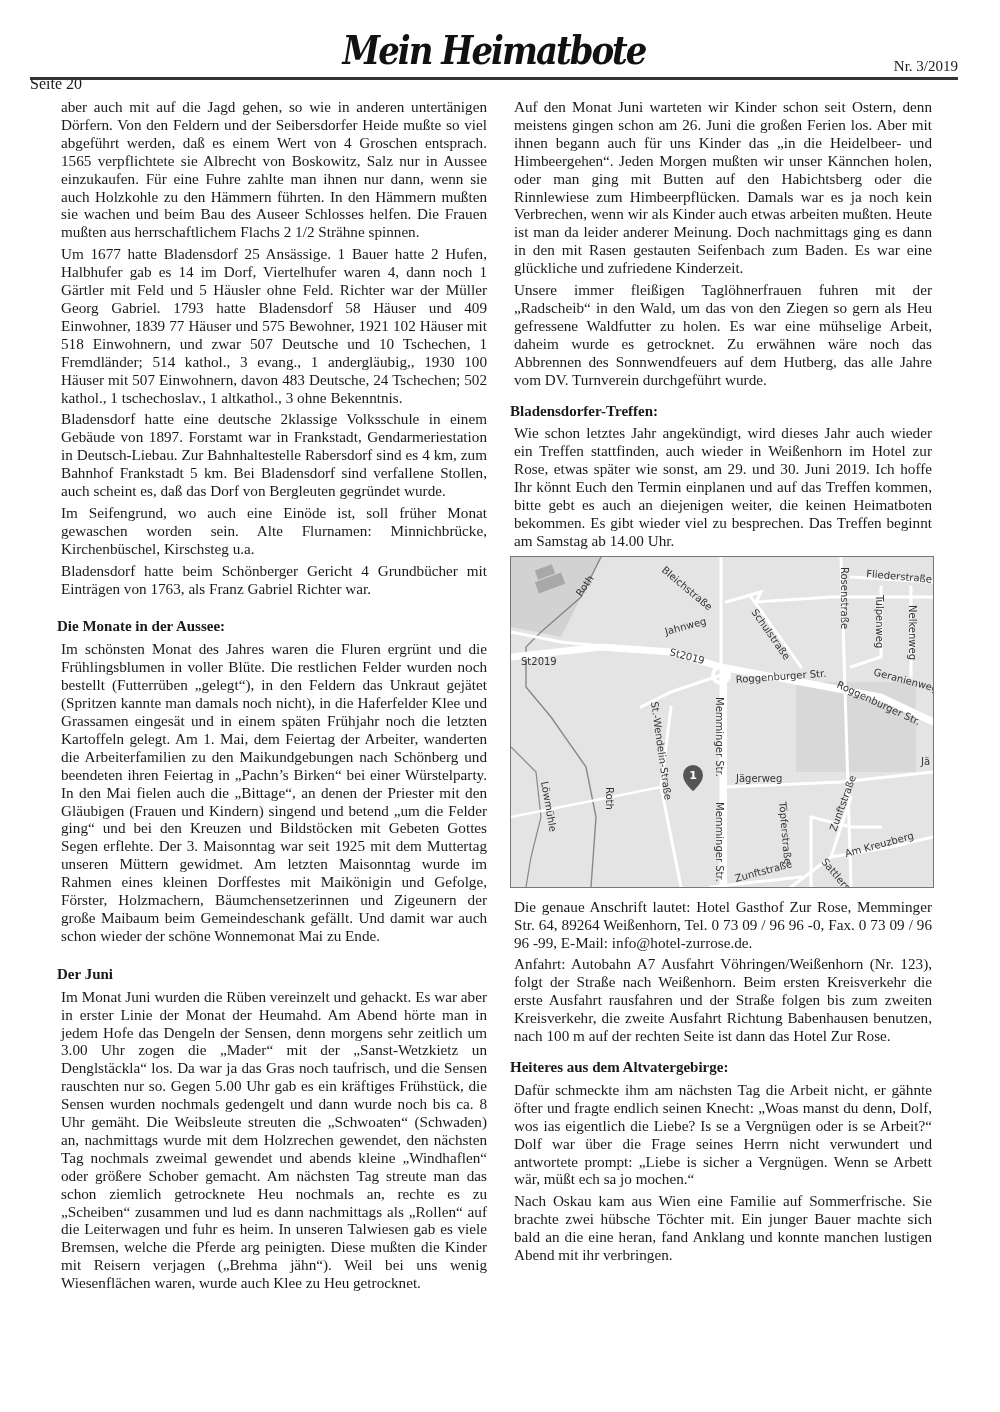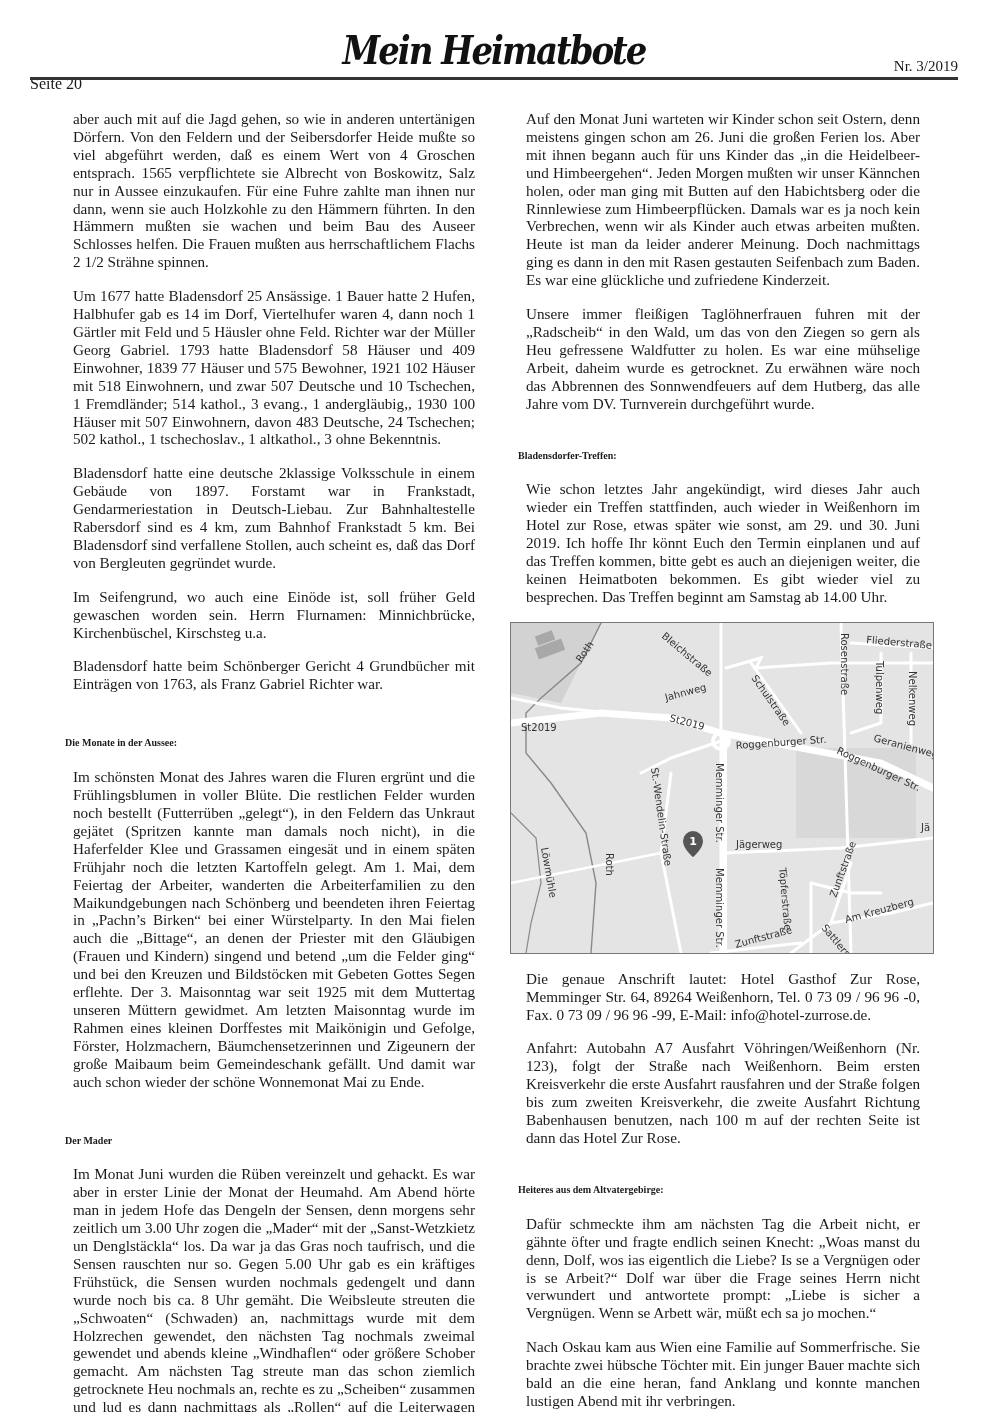--- a/index.html
+++ b/index.html
@@ -9,49 +9,49 @@
   .hdr-left { position: absolute; left: 0; top: 38px; font-size: 16px; margin-top: 17px; }
   .hdr-right { position: absolute; right: 0; top: 38px; font-size: 15px; }
   .masthead { position: absolute; left: 0; right: 0; top: 10px; text-align: center;
               font-family: "DejaVu Serif", serif; font-weight: bold; font-style: italic;
               font-size: 34px; letter-spacing: -2px; color: #111; transform: scaleY(1.15); }
   .rule { position: absolute; left: 30px; top: 77px; width: 928px; height: 3px; background: #333; }
   .col { position: absolute; top: 94px; width: 434px; font-size: 15.2px; line-height: 17.9px;
          text-align: justify; }
   .col-left { left: 57px; }
   .col-right { left: 510px; width: 426px; }
-  .col p { margin: 16px; }
-  .col h3 { margin: 8px; font-size: 10px; font-weight: bold; line-height: 17.9px; }
+  .col p { margin: 4px; }
+  .col h3 { margin: 0; font-size: 15px; font-weight: bold; line-height: 17.9px; }
   .gap { height: 17px; }
   .map { position: relative; width: 422px; height: 330px; margin: 6px 0 10px 0;
          border: 1px solid #777; background: #e3e3e3; overflow: hidden; }
   .map svg { display: block; }
   .map .lbl { font-family: "DejaVu Sans", sans-serif; font-size: 10px; fill: #333; }
 </style>
 </head>
 <body>
 
 <div class="header">
   <span class="hdr-left">Seite 20</span>
   <div class="masthead">Mein Heimatbote</div>
   <span class="hdr-right">Nr. 3/2019</span>
 </div>
 <div class="rule"></div>
 
 <div class="col col-left">
   <p>aber auch mit auf die Jagd gehen, so wie in anderen untertänigen Dörfern. Von den Feldern und der Seibersdorfer Heide mußte so viel abgeführt werden, daß es einem Wert von 4 Groschen entsprach. 1565 verpflichtete sie Albrecht von Boskowitz, Salz nur in Aussee einzukaufen. Für eine Fuhre zahlte man ihnen nur dann, wenn sie auch Holzkohle zu den Hämmern führten. In den Hämmern mußten sie wachen und beim Bau des Auseer Schlosses helfen. Die Frauen mußten aus herrschaftlichem Flachs 2 1/2 Strähne spinnen.</p>
   <p>Um 1677 hatte Bladensdorf 25 Ansässige. 1 Bauer hatte 2 Hufen, Halbhufer gab es 14 im Dorf, Viertelhufer waren 4, dann noch 1 Gärtler mit Feld und 5 Häusler ohne Feld. Richter war der Müller Georg Gabriel. 1793 hatte Bladensdorf 58 Häuser und 409 Einwohner, 1839 77 Häuser und 575 Bewohner, 1921 102 Häuser mit 518 Einwohnern, und zwar 507 Deutsche und 10 Tschechen, 1 Fremdländer; 514 kathol., 3 evang., 1 andergläubig,, 1930 100 Häuser mit 507 Einwohnern, davon 483 Deutsche, 24 Tschechen; 502 kathol., 1 tschechoslav., 1 altkathol., 3 ohne Bekenntnis.</p>
   <p>Bladensdorf hatte eine deutsche 2klassige Volksschule in einem Gebäude von 1897. Forstamt war in Frankstadt, Gendarmeriestation in Deutsch-Liebau. Zur Bahnhaltestelle Rabersdorf sind es 4 km, zum Bahnhof Frankstadt 5 km. Bei Bladensdorf sind verfallene Stollen, auch scheint es, daß das Dorf von Bergleuten gegründet wurde.</p>
-  <p>Im Seifengrund, wo auch eine Einöde ist, soll früher Geld gewaschen worden sein. Herrn Flurnamen: Minnichbrücke, Kirchenbüschel, Kirschsteg u.a.</p>
+  <p>Im Seifengrund, wo auch eine Einöde ist, soll früher Monat gewaschen worden sein. Alte Flurnamen: Minnichbrücke, Kirchenbüschel, Kirschsteg u.a.</p>
   <p>Bladensdorf hatte beim Schönberger Gericht 4 Grundbücher mit Einträgen von 1763, als Franz Gabriel Richter war.</p>
   <div class="gap"></div>
   <h3>Die Monate in der Aussee:</h3>
   <p>Im schönsten Monat des Jahres waren die Fluren ergrünt und die Frühlingsblumen in voller Blüte. Die restlichen Felder wurden noch bestellt (Futterrüben „gelegt“), in den Feldern das Unkraut gejätet (Spritzen kannte man damals noch nicht), in die Haferfelder Klee und Grassamen eingesät und in einem späten Frühjahr noch die letzten Kartoffeln gelegt. Am 1. Mai, dem Feiertag der Arbeiter, wanderten die Arbeiterfamilien zu den Maikundgebungen nach Schönberg und beendeten ihren Feiertag in „Pachn’s Birken“ bei einer Würstelparty. In den Mai fielen auch die „Bittage“, an denen der Priester mit den Gläubigen (Frauen und Kindern) singend und betend „um die Felder ging“ und bei den Kreuzen und Bildstöcken mit Gebeten Gottes Segen erflehte. Der 3. Maisonntag war seit 1925 mit dem Muttertag unseren Müttern gewidmet. Am letzten Maisonntag wurde im Rahmen eines kleinen Dorffestes mit Maikönigin und Gefolge, Förster, Holzmachern, Bäumchensetzerinnen und Zigeunern der große Maibaum beim Gemeindeschank gefällt. Und damit war auch schon wieder der schöne Wonnemonat Mai zu Ende.</p>
   <div class="gap"></div>
-  <h3>Der Mader</h3>
+  <h3>Der Juni</h3>
   <p>Im Monat Juni wurden die Rüben vereinzelt und gehackt. Es war aber in erster Linie der Monat der Heumahd. Am Abend hörte man in jedem Hofe das Dengeln der Sensen, denn morgens sehr zeitlich um 3.00 Uhr zogen die „Mader“ mit der „Sanst-Wetzkietz un Denglstäckla“ los. Da war ja das Gras noch taufrisch, und die Sensen rauschten nur so. Gegen 5.00 Uhr gab es ein kräftiges Frühstück, die Sensen wurden nochmals gedengelt und dann wurde noch bis ca. 8 Uhr gemäht. Die Weibsleute streuten die „Schwoaten“ (Schwaden) an, nachmittags wurde mit dem Holzrechen gewendet, den nächsten Tag nochmals zweimal gewendet und abends kleine „Windhaflen“ oder größere Schober gemacht. Am nächsten Tag streute man das schon ziemlich getrocknete Heu nochmals an, rechte es zu „Scheiben“ zusammen und lud es dann nachmittags als „Rollen“ auf die Leiterwagen und fuhr es heim. In unseren Talwiesen gab es viele Bremsen, welche die Pferde arg peinigten. Diese mußten die Kinder mit Reisern verjagen („Brehma jähn“). Weil bei uns wenig Wiesenflächen waren, wurde auch Klee zu Heu getrocknet.</p>
 </div>
 
 <div class="col col-right">
   <p>Auf den Monat Juni warteten wir Kinder schon seit Ostern, denn meistens gingen schon am 26. Juni die großen Ferien los. Aber mit ihnen begann auch für uns Kinder das „in die Heidelbeer- und Himbeergehen“. Jeden Morgen mußten wir unser Kännchen holen, oder man ging mit Butten auf den Habichtsberg oder die Rinnlewiese zum Himbeerpflücken. Damals war es ja noch kein Verbrechen, wenn wir als Kinder auch etwas arbeiten mußten. Heute ist man da leider anderer Meinung. Doch nachmittags ging es dann in den mit Rasen gestauten Seifenbach zum Baden. Es war eine glückliche und zufriedene Kinderzeit.</p>
   <p>Unsere immer fleißigen Taglöhnerfrauen fuhren mit der „Radscheib“ in den Wald, um das von den Ziegen so gern als Heu gefressene Waldfutter zu holen. Es war eine mühselige Arbeit, daheim wurde es getrocknet. Zu erwähnen wäre noch das Abbrennen des Sonnwendfeuers auf dem Hutberg, das alle Jahre vom DV. Turnverein durchgeführt wurde.</p>
   <div class="gap" style="height:10px"></div>
   <h3>Bladensdorfer-Treffen:</h3>
   <p>Wie schon letztes Jahr angekündigt, wird dieses Jahr auch wieder ein Treffen stattfinden, auch wieder in Weißenhorn im Hotel zur Rose, etwas später wie sonst, am 29. und 30. Juni 2019. Ich hoffe Ihr könnt Euch den Termin einplanen und auf das Treffen kommen, bitte gebt es auch an diejenigen weiter, die keinen Heimatboten bekommen. Es gibt wieder viel zu besprechen. Das Treffen beginnt am Samstag ab 14.00 Uhr.</p>
 

